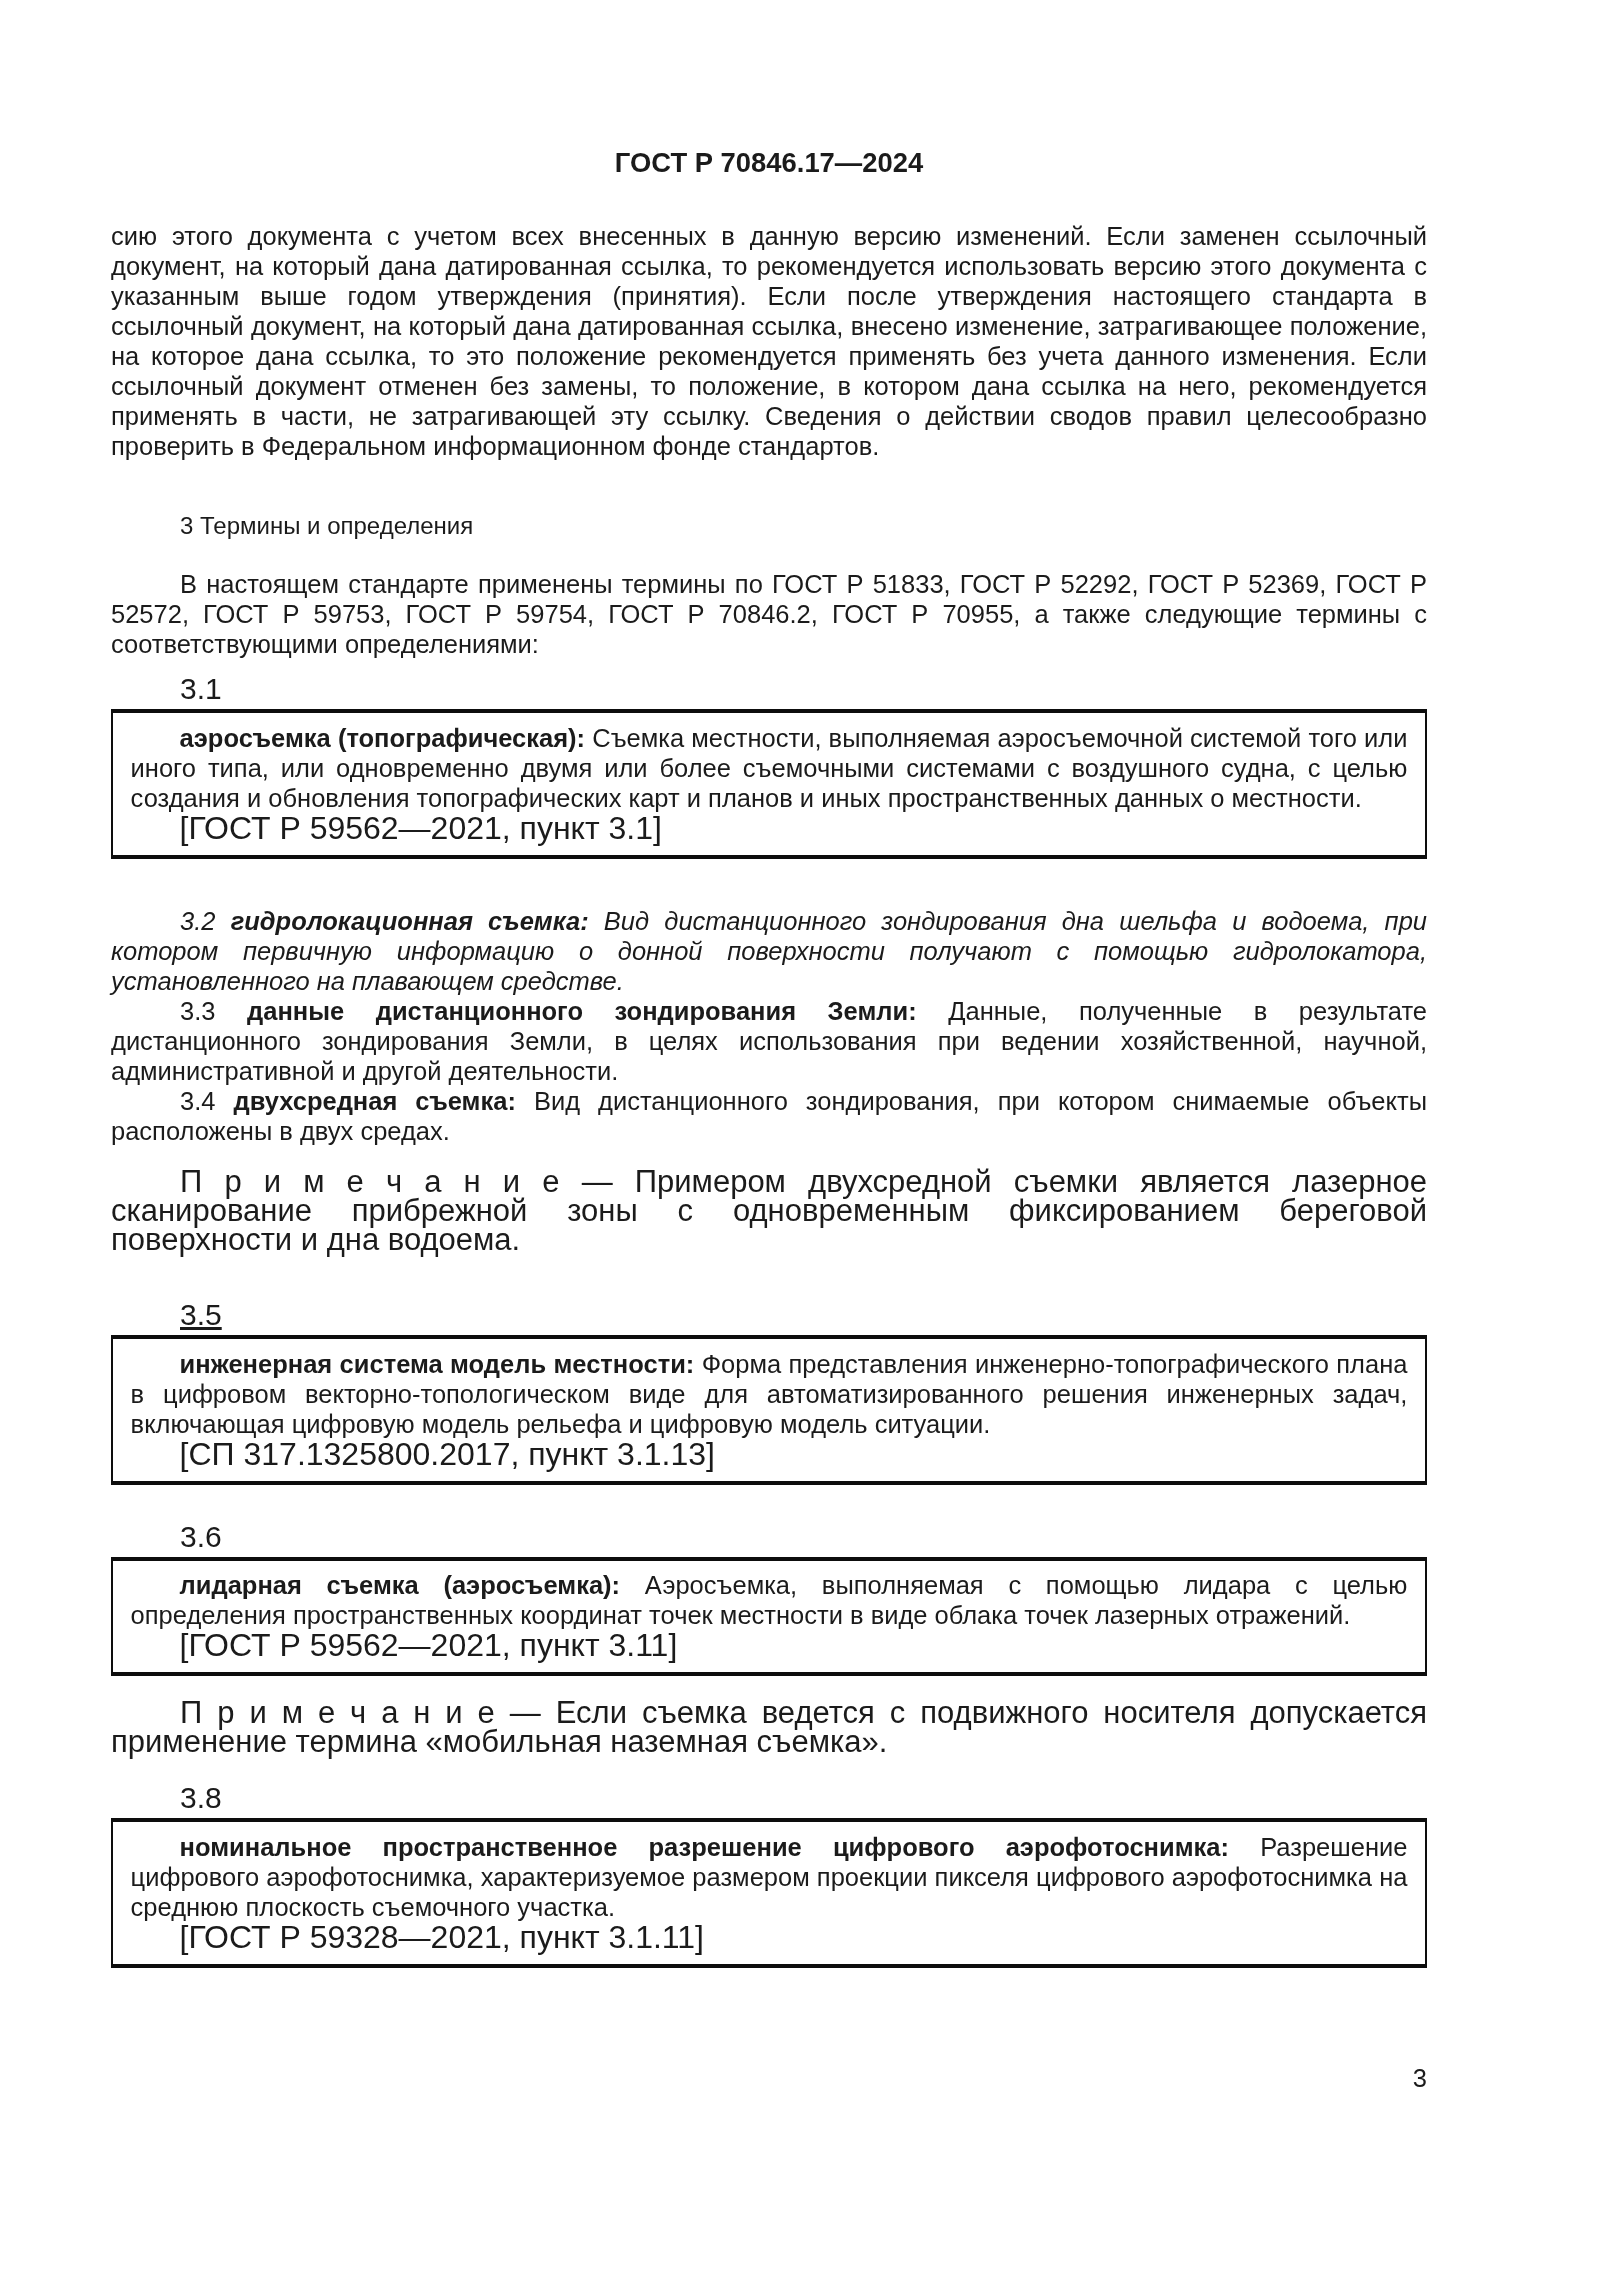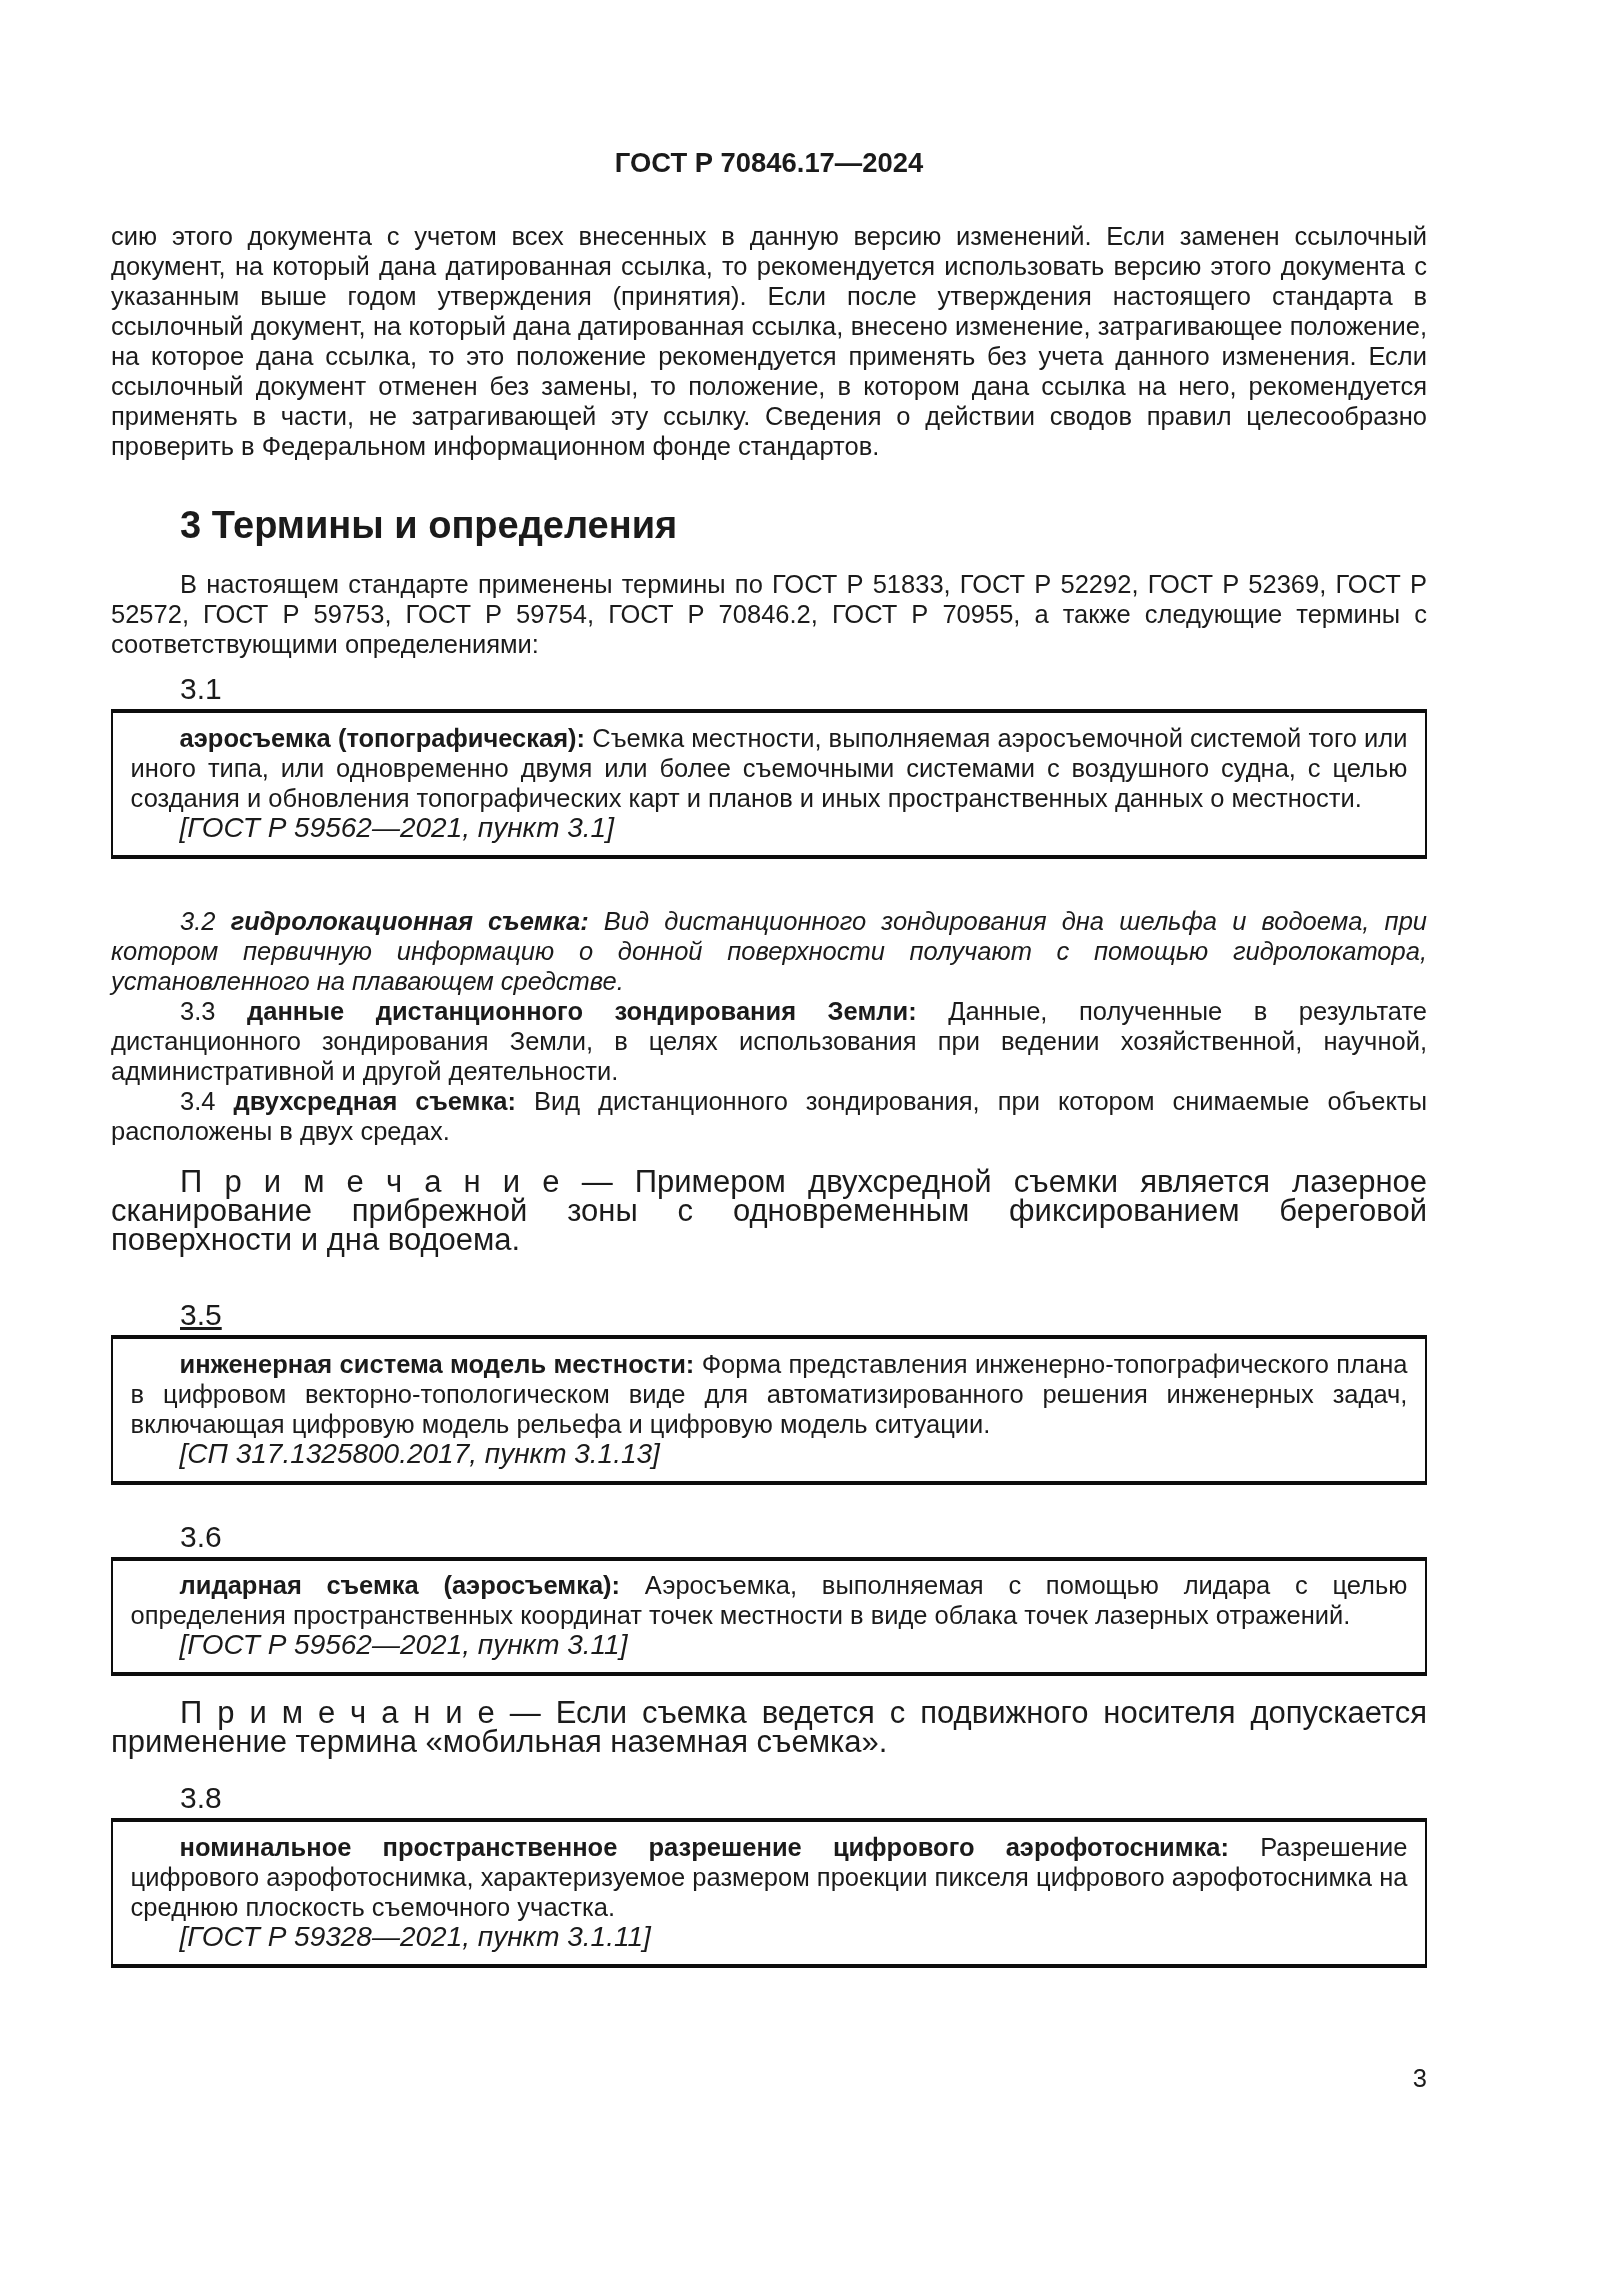--- a/index.html
+++ b/index.html
@@ -27,23 +27,23 @@
     margin: 0 0 43px 0;
   }
   .para {
     font-size: 25.5px;
     line-height: 30px;
     text-align: justify;
     margin: 0;
   }
   .indent { text-indent: 69px; }
   .section-title {
-    font-size: 38px;
+    font-size: 24px;
     line-height: 35px;
-    font-weight: bold;
+    font-weight: normal;
     margin: 47px 0 25.5px 69px;
   }
   .term-para { margin: 0; }
   .first-term-para { margin-top: 47px; font-style: italic; }
   .note {
     font-size: 31px;
     line-height: 29px;
     text-align: justify;
     text-indent: 69px;
     margin: 21.6px 0 0 0;
@@ -57,26 +57,25 @@
   .lbl-36 { margin-top: 37px; }
   .lbl-38 { margin-top: 27.4px; }
   .term-box {
     border: 2px solid #0d0d0d;
     border-top-width: 4.9px;
     border-bottom-width: 4.9px;
     padding: 9.8px 17.6px 11.8px 17.6px;
   }
   .box-def { text-indent: 49px; }
   .box-source {
-    font-size: 28px;
+    font-size: 32px;
     line-height: 30px;
     text-align: left;
     text-indent: 49px;
     margin: 0;
-    font-style: italic;
   }
   .p-37 { margin-top: 35px; }
   .page-number {
     position: absolute;
     top: 2064px;
     right: 194px;
     font-size: 25.5px;
     line-height: 29px;
   }
   b { font-weight: bold; }

